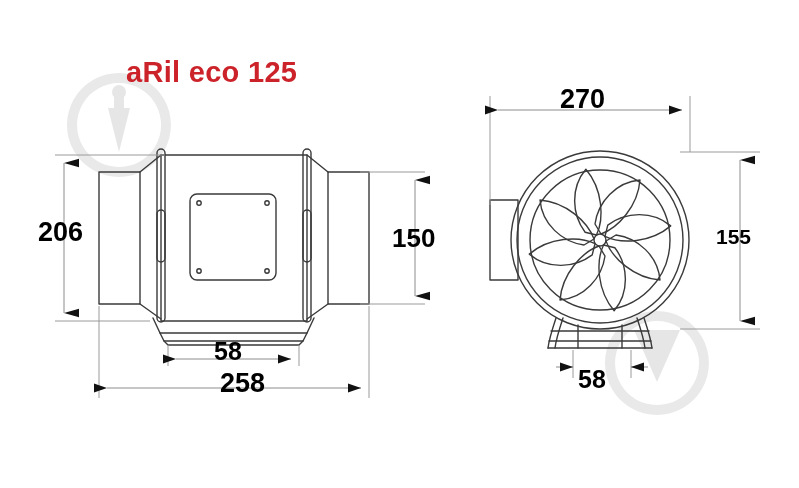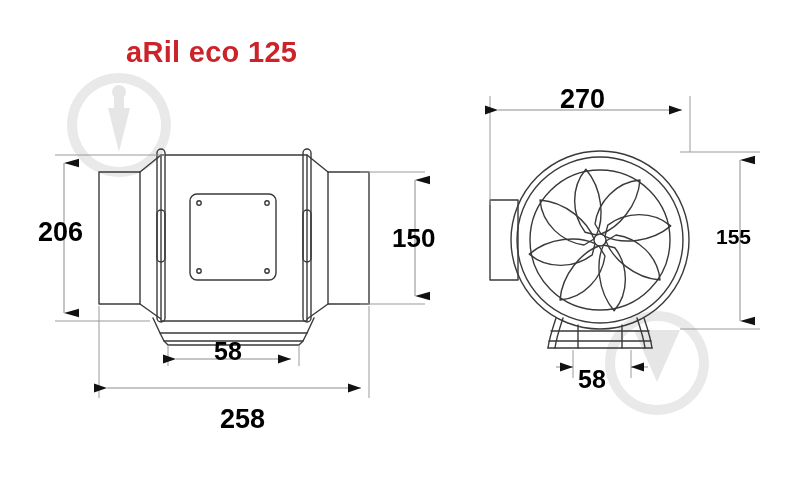--- a/index.html
+++ b/index.html
@@ -20,21 +20,21 @@
   #drawing {
     position: absolute;
     top: 0;
     left: 0;
     width: 799px;
     height: 488px;
   }
   .title-text {
     position: absolute;
     left: 126px;
-    top: 36px;
+    top: 56px;
     font-family: "Liberation Sans", sans-serif;
     font-size: 29px;
     font-weight: bold;
     color: #cc2229;
     letter-spacing: 0.3px;
     white-space: nowrap;
   }
   .dim-label {
     position: absolute;
     font-family: "Liberation Sans", sans-serif;
@@ -200,21 +200,21 @@
   </svg>
 
   <div class="title-text">aRil eco 125</div>
 
   <div class="dim-label" style="left:38px; top:219px; font-size:27px;">206</div>
 
   <div class="dim-label" style="left:392px; top:225px; font-size:26px;">150</div>
 
   <div class="dim-label" style="left:214px; top:339px; font-size:25px;">58</div>
 
-  <div class="dim-label" style="left:220px; top:370px; font-size:27px;margin-top:36px;">258</div>
+  <div class="dim-label" style="left:220px; top:370px; font-size:27px;">258</div>
 
   <div class="dim-label" style="left:560px; top:86px; font-size:27px;">270</div>
 
   <div class="dim-label" style="left:716px; top:226px; font-size:21px;">155</div>
 
   <div class="dim-label" style="left:578px; top:367px; font-size:25px;">58</div>
 
 </div>
 
 </body></html>

